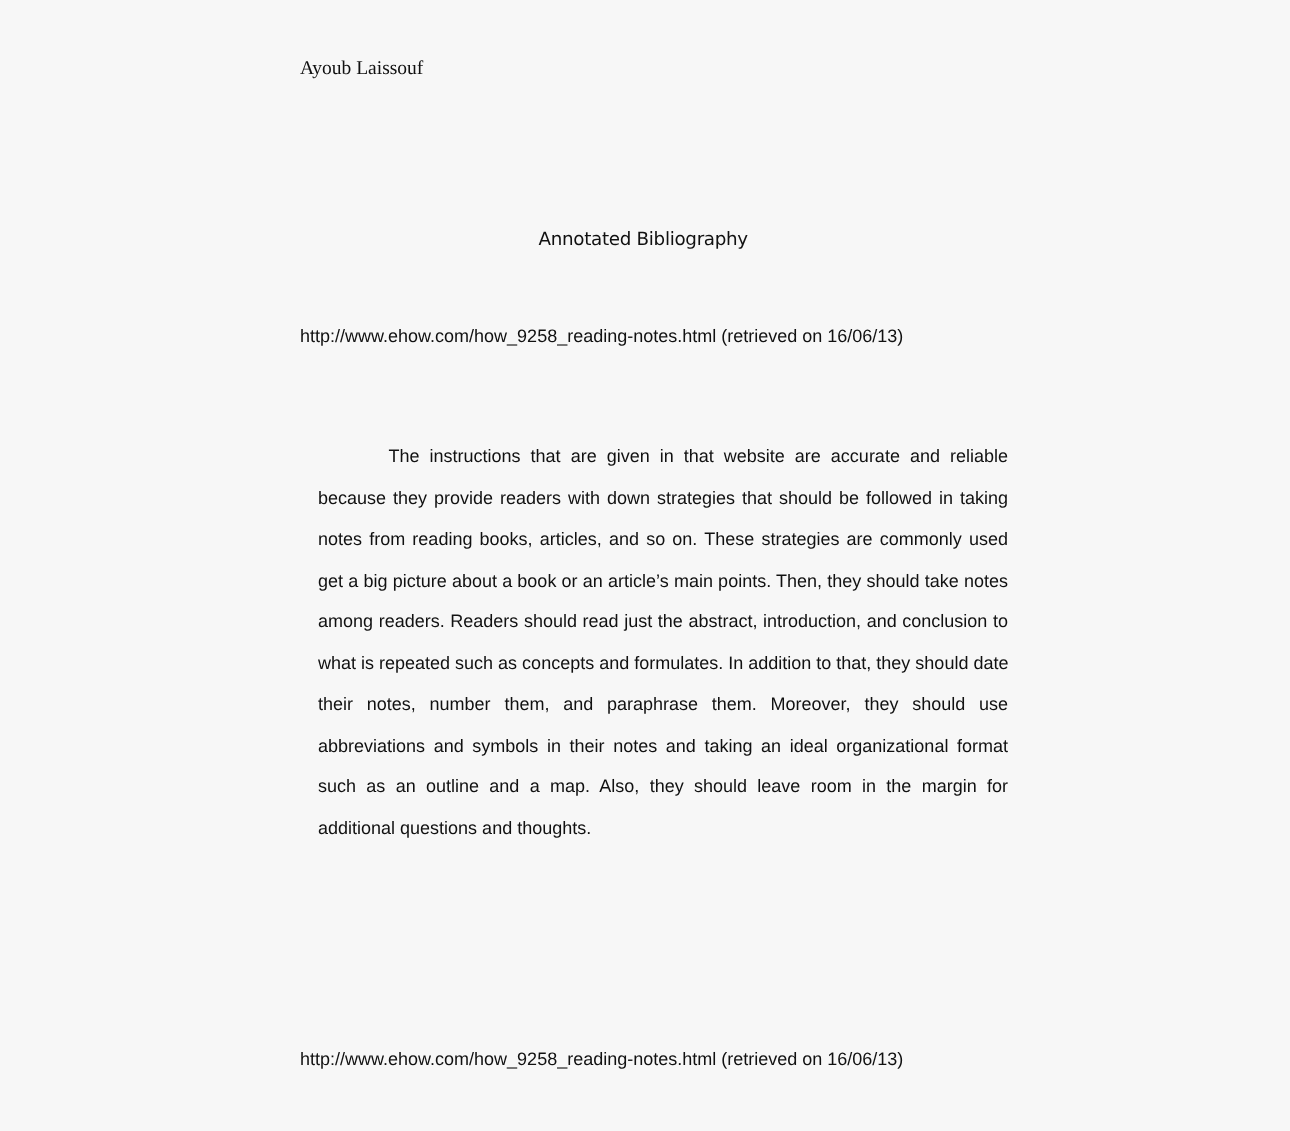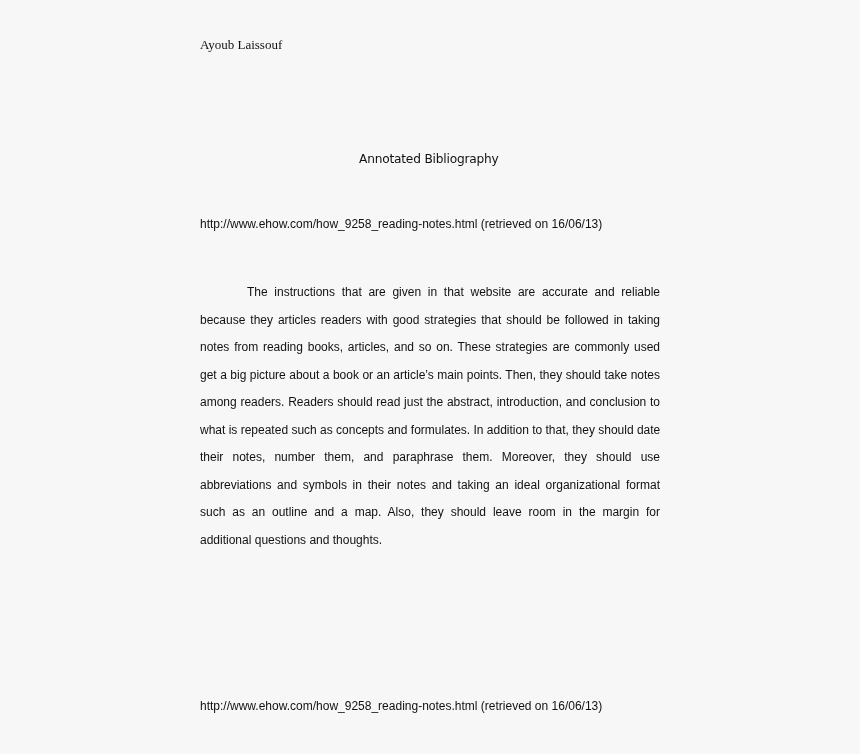--- a/index.html
+++ b/index.html
@@ -41,21 +41,21 @@
       line-height: 16px;
       white-space: nowrap;
     }
     .citation.top { top: 216px; }
     .citation.bottom { top: 698px; }
     .annotation {
       position: absolute;
       left: 200px;
       top: 284px;
       width: 460px;
-      margin: 0;
+      margin: 12px;
     }
     .line {
       display: block;
       height: 27.5px;
       line-height: 16px;
       font-family: "Liberation Sans", sans-serif;
       font-size: 12px;
       text-align: justify;
       text-align-last: justify;
       white-space: nowrap;
@@ -69,21 +69,21 @@
 
 <div>
   <div class="author">Ayoub Laissouf</div>
 
   <div class="title">Annotated Bibliography</div>
 
   <div class="citation top">http://www.ehow.com/how_9258_reading-notes.html (retrieved on 16/06/13)</div>
 
   <div class="annotation">
     <span class="line indent">The instructions that are given in that website are accurate and reliable</span>
-    <span class="line">because they articles readers with good strategies that should be followed in taking</span>
+    <span class="line">because they provide readers with down strategies that should be followed in taking</span>
     <span class="line">notes from reading books, articles, and so on. These strategies are commonly used</span>
     <span class="line">get a big picture about a book or an article’s main points. Then, they should take notes</span>
     <span class="line">among readers. Readers should read just the abstract, introduction, and conclusion to</span>
     <span class="line">what is repeated such as concepts and formulates. In addition to that, they should date</span>
     <span class="line">their notes, number them, and paraphrase them. Moreover, they should use</span>
     <span class="line">abbreviations and symbols in their notes and taking an ideal organizational format</span>
     <span class="line">such as an outline and a map. Also, they should leave room in the margin for</span>
     <span class="line last">additional questions and thoughts.</span>
   </div>
 

